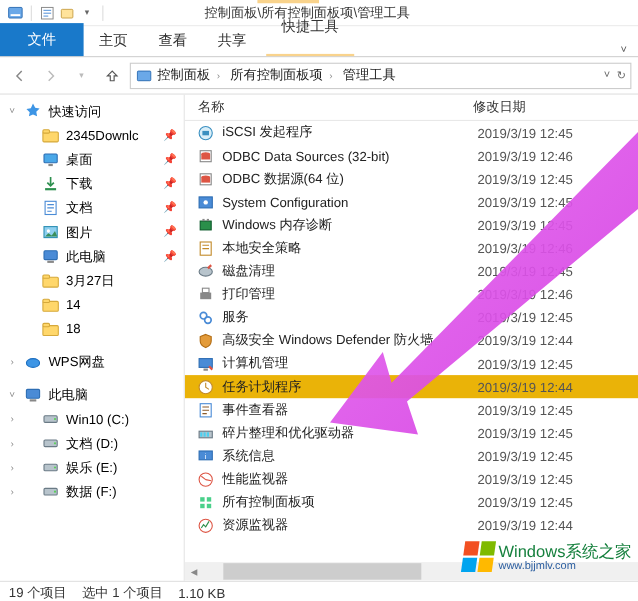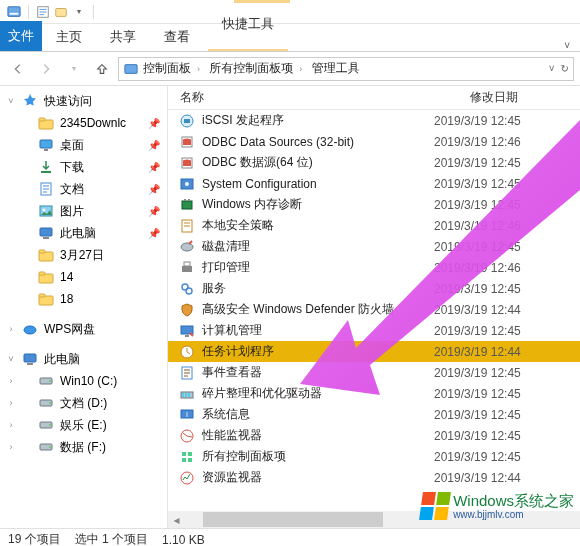--- a/index.html
+++ b/index.html
@@ -8,21 +8,21 @@
   
   .titlebar { height: 24px; display: flex; align-items: center; background: #fff; border-bottom: 1px solid #e5e5e5; }
   .titlebar .tb-left { display: flex; align-items: center; gap: 2px; padding-left: 6px; }
   .titlebar .tb-ico { width: 16px; height: 16px; display: inline-flex; align-items: center; justify-content: center; }
   .titlebar .tb-sep { width: 1px; height: 14px; background: #ddd; margin: 0 4px; }
   .titlebar .path { margin-left: 88px; font-size: 12px; color: #333; }
 
   
   .ribbon-hdr { height: 28px; display: flex; align-items: flex-end; position: relative; background: #fff; border-bottom: 1px solid #d0d0d0; }
   .ribbon-tab { padding: 6px 14px 5px; font-size: 13px; color: #333; cursor: pointer; }
-  .ribbon-tab.file { background: #1979ca; color: #fff; padding: 6px 8px; }
+  .ribbon-tab.file { background: #1979ca; color: #fff; padding: 6px 25px; }
   .ribbon-tab.ctx-group { position: absolute; left: 220px; top: -24px; display: flex; flex-direction: column; align-items: center; }
   .ctx-label { background: #f9d38c; color: #7a4a00; font-size: 12px; padding: 2px 16px; border-top-left-radius: 2px; border-top-right-radius: 2px; }
   .ribbon-caret { margin-left: auto; margin-right: 10px; color: #555; font-size: 10px; cursor: pointer; }
 
   
   .navbar { height: 34px; display: flex; align-items: center; gap: 4px; padding: 0 6px; border-bottom: 1px solid #e0e0e0; }
   .nav-btn { width: 24px; height: 24px; display: flex; align-items: center; justify-content: center; color: #777; cursor: pointer; border-radius: 2px; }
   .nav-btn.disabled { color: #bbb; cursor: default; }
   .nav-up { font-size: 14px; }
   .addrbox { flex: 1; display: flex; align-items: center; height: 24px; border: 1px solid #ccc; background: #fff; padding: 0 4px; }
@@ -40,21 +40,21 @@
   .tree-item { display: flex; align-items: center; height: 22px; padding-left: 22px; gap: 6px; cursor: pointer; position: relative; }
   .tree-item .exp { position: absolute; left: 6px; font-size: 9px; color: #888; width: 10px; text-align: center; }
   .tree-item .pin { margin-left: auto; margin-right: 6px; color: #6b8fb5; font-size: 10px; }
   .tree-item.child { padding-left: 38px; }
   .tree-ico { width: 16px; height: 16px; display: inline-flex; align-items: center; justify-content: center; }
   .tree-lbl { white-space: nowrap; overflow: hidden; text-overflow: ellipsis; }
   .tree-gap { height: 8px; }
 
   
   .list { flex: 1; display: flex; flex-direction: column; overflow: hidden; }
-  .list-hdr { display: flex; height: 24px; align-items: center; border-bottom: 1px solid #e8e8e8; color: #333; gap: 40px; }
+  .list-hdr { display: flex; height: 24px; align-items: center; border-bottom: 1px solid #e8e8e8; color: #333; }
   .col-name { width: 256px; padding-left: 12px; }
   .col-date { flex: 1; padding-left: 6px; }
   .list-body { flex: 1; overflow: hidden; position: relative; }
   .row { display: flex; align-items: center; height: 21px; padding-left: 10px; cursor: pointer; }
   .row.sel { background: #eab308; }
   .row-ico { width: 18px; height: 18px; display: inline-flex; align-items: center; justify-content: center; margin-right: 6px; }
   .row-name { width: 232px; white-space: nowrap; overflow: hidden; text-overflow: ellipsis; color: #222; }
   .row-date { flex: 1; color: #555; white-space: nowrap; }
   .hscroll { height: 17px; background: #f0f0f0; display: flex; align-items: center; }
   .hscroll .thumb { height: 15px; width: 180px; background: #cdcdcd; margin-left: 18px; border-radius: 0; }
@@ -98,27 +98,28 @@
       <svg width="14" height="14" viewBox="0 0 16 16">
           <rect x="2" y="4" width="12" height="9" rx="1" fill="#ffe39b" stroke="#caa24a"></rect>
         </svg>
     </span>
     <span class="tb-ico" style="font-size:8px;color:#666;">▾</span>
     <span class="tb-sep"></span>
   </div>
   <div class="ribbon-tab ctx-group">
     <div class="ctx-label">管理</div>
   </div>
+  <div class="path">控制面板\所有控制面板项\管理工具</div>
 </div>
 
 <div class="ribbon-hdr">
   <div class="ribbon-tab file">文件</div>
   <div class="ribbon-tab">主页</div>
+  <div class="ribbon-tab">查看</div>
   <div class="ribbon-tab">共享</div>
-  <div class="ribbon-tab">查看</div>
   <div class="ribbon-tab" style="margin-left:4px;border-bottom:2px solid #f9d38c;padding-bottom:16px;">快捷工具</div>
   <div class="ribbon-caret">˅</div>
 </div>
 
 <div class="navbar">
   <div class="nav-btn disabled">
       <svg width="14" height="14" viewBox="0 0 16 16">
         <path d="M10 3 5 8l5 5" fill="none" stroke="#888" stroke-width="1.5"></path>
       </svg>
     </div>

